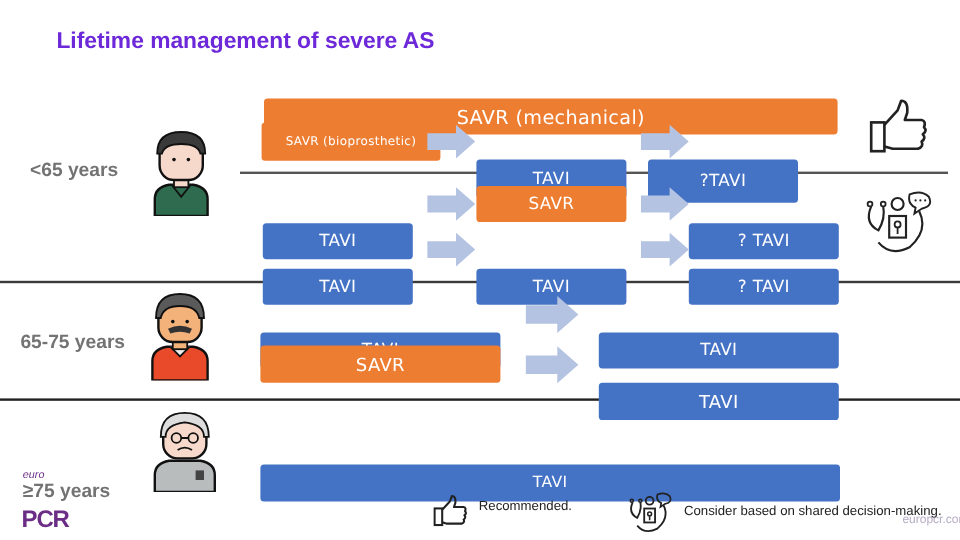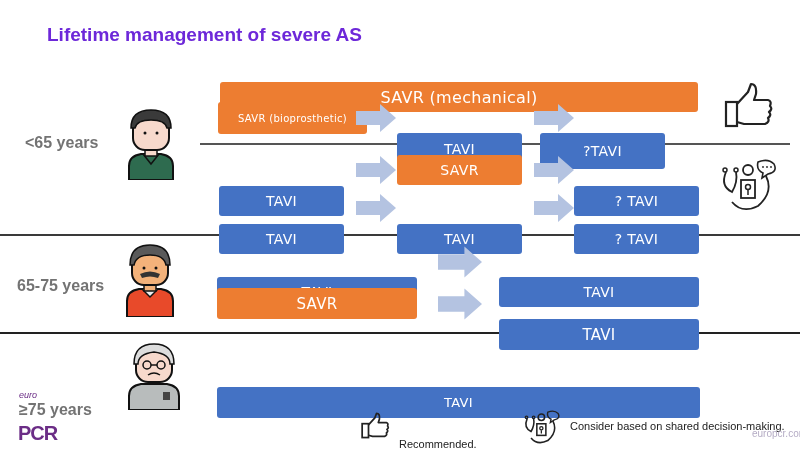--- a/index.html
+++ b/index.html
@@ -127,21 +127,21 @@
 
 <div class="box blue" style="left:217px; top:356px; width:483px; height:31px; font-size:13px;">TAVI</div>
 
 <div class="logo-euro" style="left:19px; top:390px;">euro</div>
 <div class="logo-pcr" style="left:18px; top:422px;">PCR</div>
 
 <svg class="abs" style="left:361px; top:412px;" width="30" height="28" viewBox="0 0 52 48">
   <rect x="2" y="20" width="11" height="24" fill="none" stroke="#222" stroke-width="3"></rect>
   <path d="M13 22 L24 10 L27 2 Q33 2 32 12 L30 18 H44 Q48 19 46 24 Q49 27 45 30 Q48 33 44 36 Q46 40 41 42 H20 L13 40" fill="none" stroke="#222" stroke-width="3" stroke-linejoin="round"></path>
 </svg>
-<div class="legend-text" style="left:399px; top:438px;">Recommended.</div>
+<div class="legend-text" style="left:399px; top:416px;">Recommended.</div>
 
 <svg class="abs" style="left:522px; top:409px;" width="40" height="36" viewBox="0 0 62 54">
   <path d="M48 18 Q56 34 40 48 Q24 56 14 44" fill="none" stroke="#222" stroke-width="2.4"></path>
   <path d="M8 14 Q2 28 14 34 Q20 24 18 14" fill="none" stroke="#222" stroke-width="2.4"></path>
   <circle cx="7" cy="12" r="2" fill="none" stroke="#222" stroke-width="2"></circle>
   <circle cx="18" cy="12" r="2" fill="none" stroke="#222" stroke-width="2"></circle>
   <circle cx="30" cy="12" r="5" fill="none" stroke="#222" stroke-width="2.4"></circle>
   <rect x="23" y="22" width="14" height="18" fill="none" stroke="#222" stroke-width="2.4"></rect>
   <circle cx="30" cy="29" r="2.5" fill="none" stroke="#222" stroke-width="2"></circle>
   <path d="M30 32 V37" stroke="#222" stroke-width="2"></path>

